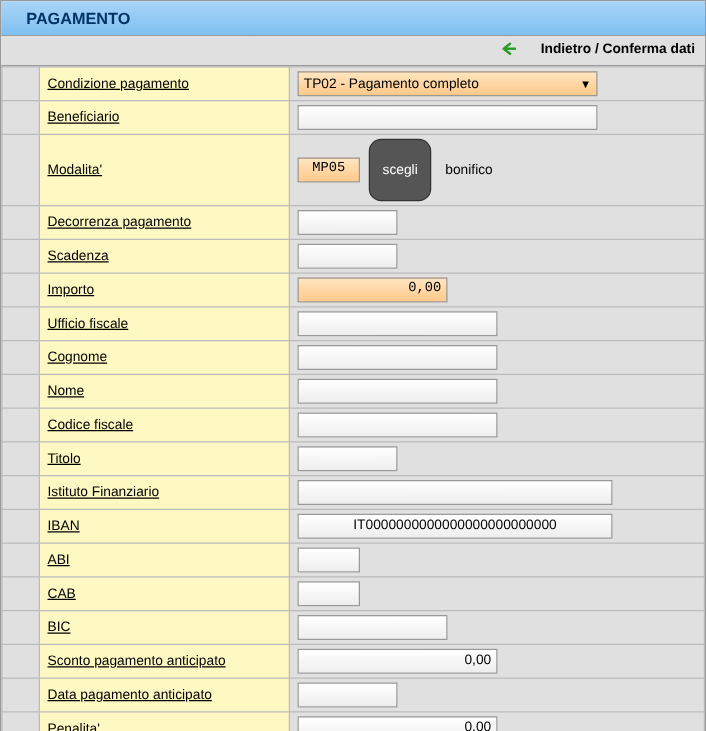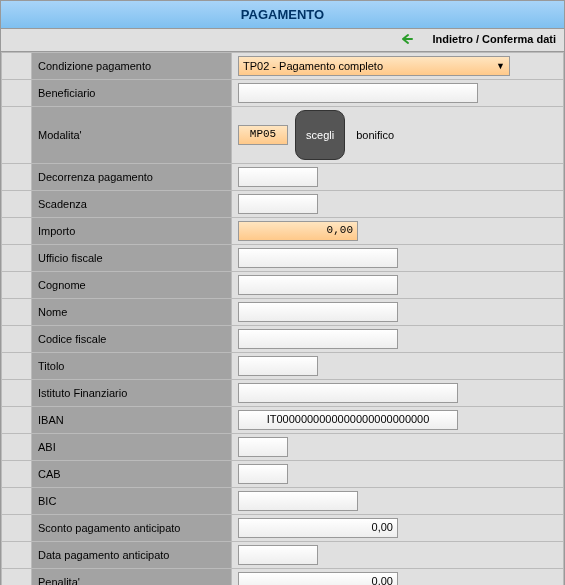--- a/index.html
+++ b/index.html
@@ -13,21 +13,20 @@
     border: 1px solid #999;
     width: 565px;
   }
   .header {
     background: linear-gradient(#a8d4f8, #7fc0f0);
     color: #003366;
     font-weight: bold;
     font-size: 13px;
     padding: 6px 20px;
     border-bottom: 1px solid #999;
-    text-align: center;
   }
   .toolbar {
     background: #e0e0e0;
     text-align: right;
     padding: 4px 8px;
     border-bottom: 1px solid #999;
   }
   .toolbar-link {
     font-weight: bold;
     font-size: 11px;
@@ -53,28 +52,29 @@
     padding: 3px 6px;
     height: 24px;
     vertical-align: middle;
   }
   td.spacer {
     width: 30px;
     background: #e0e0e0;
   }
   td.label {
     width: 200px;
-    background: #a3a3a3;
+    background: #fef9c3;
     color: #000;
+    text-decoration: underline;
   }
   td.value {
     background: #e0e0e0;
   }
   .sel {
-    width: 272px;
+    width: 240px;
     background: linear-gradient(#ffe5c0, #ffc98a);
     border: 1px solid #999;
     height: 20px;
     padding: 2px 4px;
     font-size: 11px;
     display: inline-flex;
     align-items: center;
     justify-content: space-between;
   }
   .sel .arrow { font-size: 9px; }
@@ -107,21 +107,21 @@
   }
   .plain-text {
     display: inline-block;
     vertical-align: middle;
     margin-left: 4px;
   }
   .w-short { width: 50px; }
   .w-80 { width: 80px; }
   .w-120 { width: 120px; }
   .w-160 { width: 160px; }
-  .w-220 { width: 220px; }
+  .w-220 { width: 252px; }
   .w-240 { width: 240px; }
 </style>
 </head>
 <body>
 
 <div class="panel">
 
   <div class="header">PAGAMENTO</div>
 
   <div class="toolbar">

